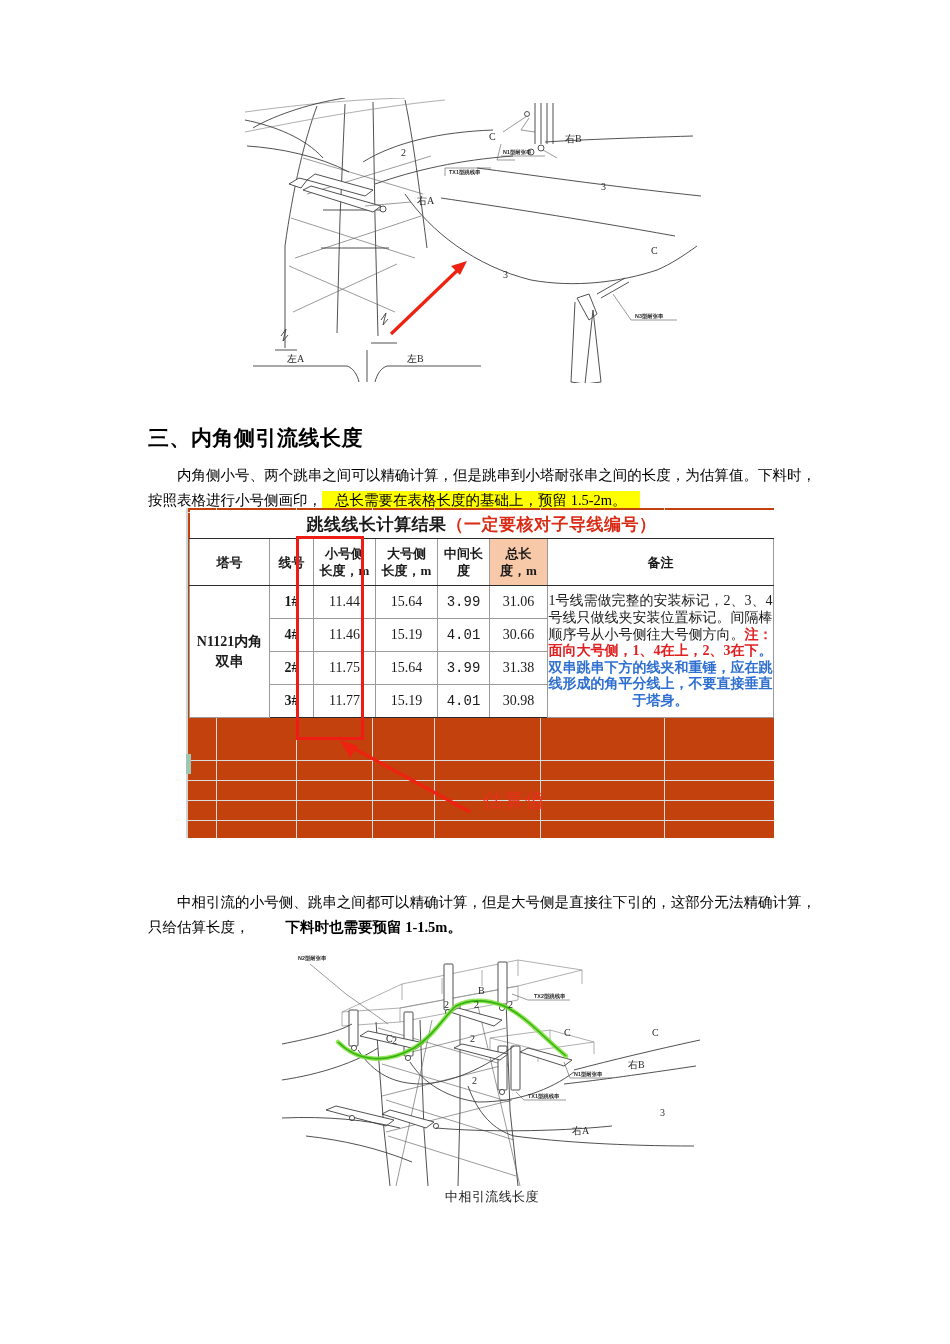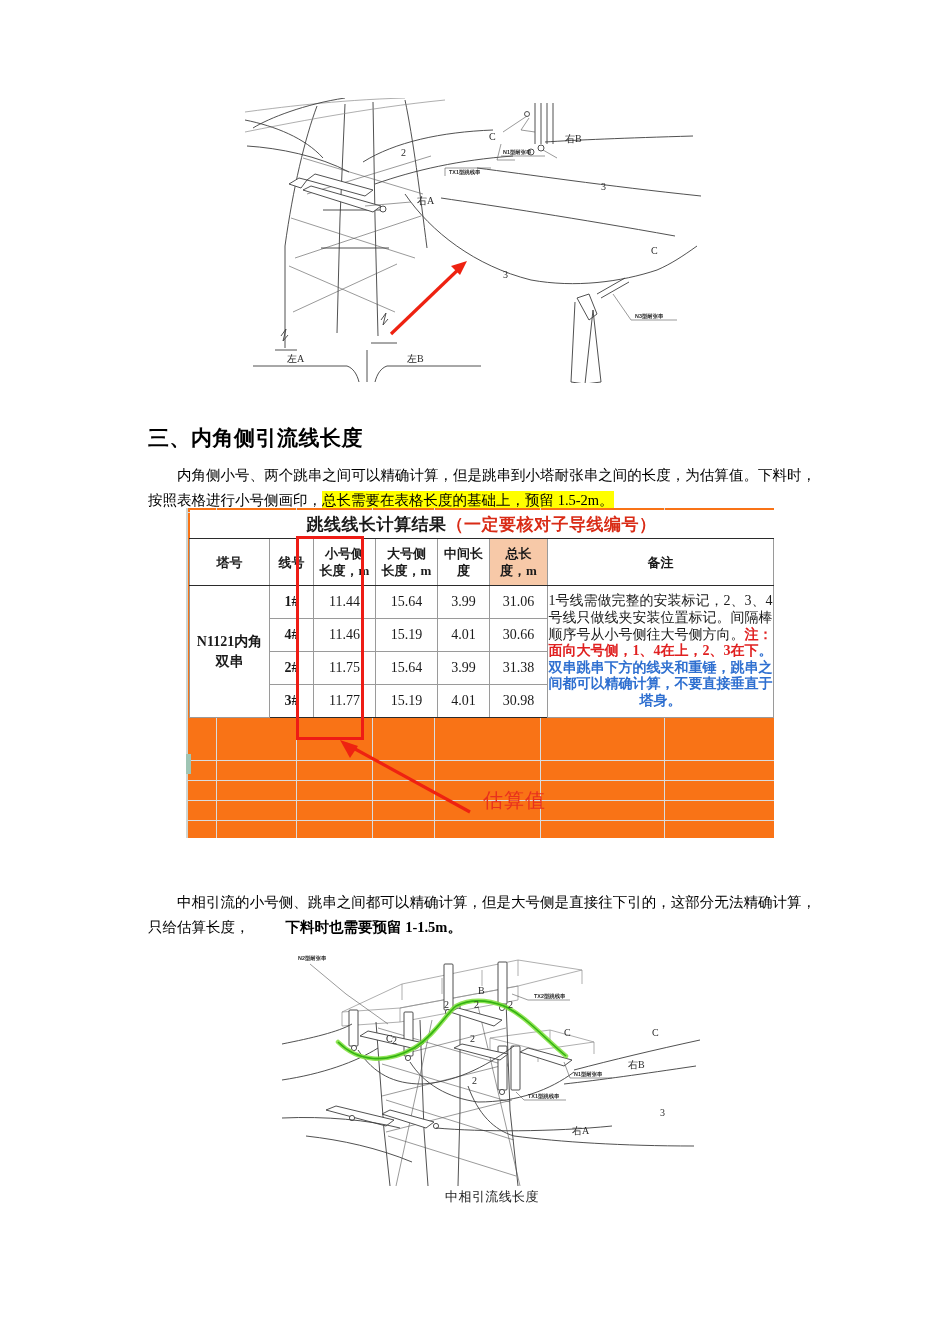--- a/index.html
+++ b/index.html
@@ -69,32 +69,32 @@
     line-height: 25px;
     color: #000;
     text-align: justify;
     text-justify: inter-ideograph;
   }
   #para-three { left: 148px; top: 463px; width: 668px; }
   #para-four  { left: 148px; top: 890px; width: 668px; }
   .indent { display:inline-block; width: 29px; }
   .hl-yellow {
     background: #ffff00;
-    padding: 1px 0;
+    padding: 1px 13px;
   }
   .bold-run { font-weight: bold; margin-left: 36px; }
 
   
   .sheet {
     position: absolute;
     left: 186px;
     top: 508px;
     width: 588px;
     height: 330px;
-    background: #f97316;
+    background: #c2410c;
     overflow: hidden;
   }
   .sheet-grid {
     position: absolute;
     left: 0; top: 0;
     width: 588px; height: 330px;
   }
   .sheet-grid .vl {
     position: absolute;
     top: 0; bottom: 0;
@@ -160,21 +160,21 @@
   tr.head-row td.c-total { background: #f7c9a8; text-align: center; }
   tr.data-row td { height: 32px; font-size: 14px; }
   td.c-tower {
     font-weight: bold;
     font-size: 14px;
     line-height: 20px;
   }
   td.c-line { font-weight: bold; font-size: 14px; }
   td.c-small { background: #e8ecdc; }
   td.c-big   { background: #ffffff; }
-  td.c-mid   { background: #e8ecdc; }
+  td.c-mid   { background: #e8ecdc; font-family: Liberation Mono, monospace; }
   td.c-total { background: #f7c9a8; }
   td.c-remark {
     text-align: left;
     vertical-align: top;
     padding: 3px 4px 0 5px;
     font-size: 12.4px;
     line-height: 16.6px;
     background: #ffffff;
   }
   tr.last-row td { border-bottom: 1.6px solid #2b2b2b; }
@@ -429,21 +429,21 @@
         <tr class="data-row">
           <td class="c-tower" rowspan="4">
             <div>N1121内角</div>
             <div>双串</div>
           </td>
           <td class="c-line">1#</td>
           <td class="c-small">11.44</td>
           <td class="c-big">15.64</td>
           <td class="c-mid">3.99</td>
           <td class="c-total">31.06</td>
-          <td class="c-remark" rowspan="4"><span class="rm-black">1号线需做完整的安装标记，2、3、4号线只做线夹安装位置标记。间隔棒顺序号从小号侧往大号侧方向。</span><span class="rm-red">注：面向大号侧，1、4在上，2、3在下</span><span class="rm-blue">。双串跳串下方的线夹和重锤，跳串之间都可以精确计算，不要直接垂直于塔身。</span></td>
+          <td class="c-remark" rowspan="4"><span class="rm-black">1号线需做完整的安装标记，2、3、4号线只做线夹安装位置标记。间隔棒顺序号从小号侧往大号侧方向。</span><span class="rm-red">注：面向大号侧，1、4在上，2、3在下</span><span class="rm-blue">。双串跳串下方的线夹和重锤，应在跳线形成的角平分线上，不要直接垂直于塔身。</span></td>
         </tr>
         <tr class="data-row">
           <td class="c-line">4#</td>
           <td class="c-small">11.46</td>
           <td class="c-big">15.19</td>
           <td class="c-mid">4.01</td>
           <td class="c-total">30.66</td>
         </tr>
         <tr class="data-row">
           <td class="c-line">2#</td>

